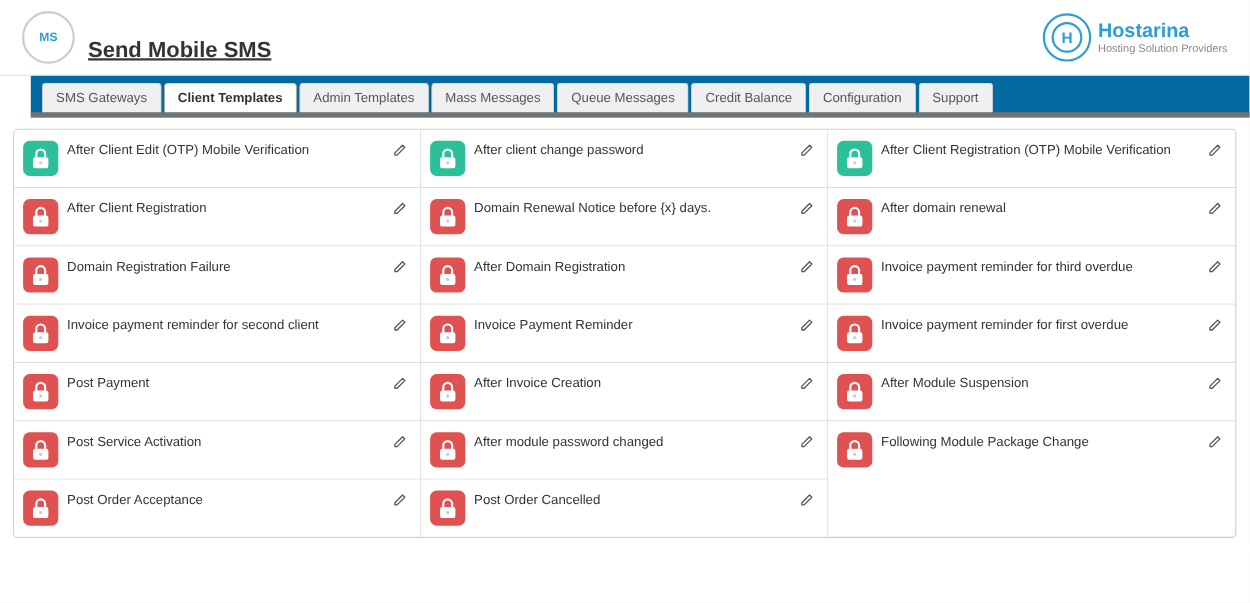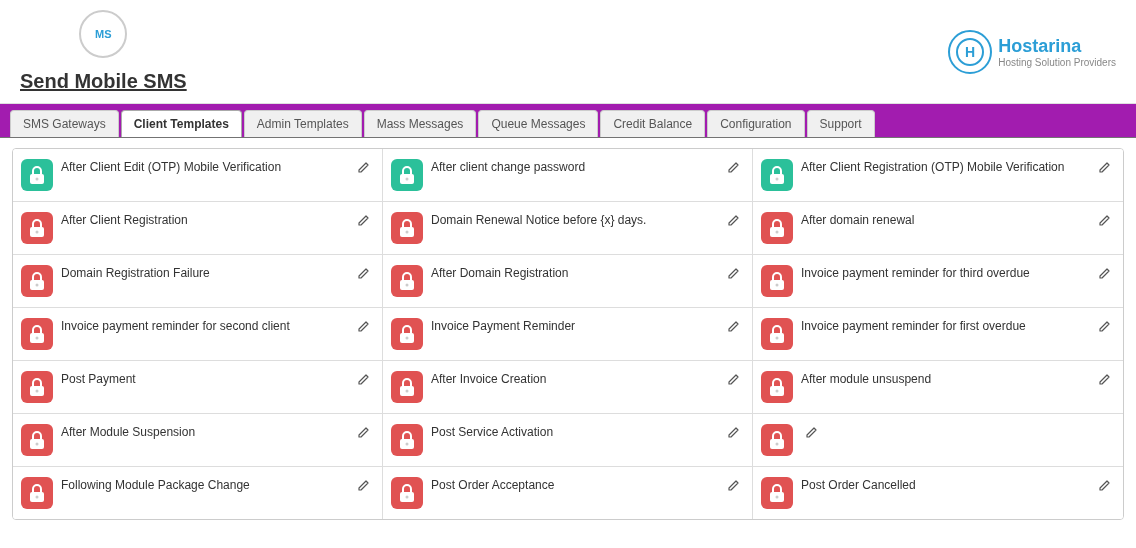--- a/index.html
+++ b/index.html
@@ -18,23 +18,22 @@
     .header {
       display: flex;
       align-items: center;
       justify-content: space-between;
       padding: 10px 20px;
       background: #fff;
       border-bottom: 1px solid #e0e0e0;
     }
     .header-left {
       display: flex;
-      align-items: center;
+      align-items: flex-end;
       gap: 12px;
-      flex-direction: column;
     }
     .logo-circle {
       width: 48px;
       height: 48px;
       border-radius: 50%;
       border: 2px solid #ccc;
       display: flex;
       align-items: center;
       justify-content: center;
       font-weight: bold;
@@ -84,22 +83,23 @@
     .brand-sub {
       font-size: 10px;
       color: #888;
     }
     
     .tabs-bar {
       display: flex;
       flex-wrap: wrap;
       gap: 2px;
       padding: 6px 10px 0;
-      background: #a21caf;
-      border-bottom: 1px solid #737373;
+      background: #0369a1;
+      border-bottom: 5px solid #737373;
+      margin-left: 28px;
     }
     .tab {
       padding: 6px 12px;
       border: 1px solid #ccc;
       border-bottom: none;
       border-radius: 4px 4px 0 0;
       background: #f0f0f0;
       cursor: pointer;
       font-size: 12px;
       color: #555;
@@ -388,33 +388,20 @@
   </svg></span>
         </div>
         <div class="template-cell">
           <div class="lock-icon lock-red">
             <svg width="18" height="20" viewBox="0 0 18 20" fill="none">
     <rect x="2" y="9" width="14" height="10" rx="2" fill="white"></rect>
     <path d="M5 9V6a4 4 0 0 1 8 0v3" stroke="white" stroke-width="2" fill="none" stroke-linecap="round"></path>
     <circle cx="9" cy="14" r="1.5" fill="#ccc"></circle>
   </svg>
           </div>
-          <span class="template-label">After module unsuspend</span>
-          <span class="edit-icon"><svg width="13" height="13" viewBox="0 0 13 13" fill="none">
-    <path d="M9 2L11 4L4 11H2V9L9 2Z" stroke="#555" stroke-width="1.2" fill="none" stroke-linejoin="round"></path>
-  </svg></span>
-        </div>
-        <div class="template-cell">
-          <div class="lock-icon lock-red">
-            <svg width="18" height="20" viewBox="0 0 18 20" fill="none">
-    <rect x="2" y="9" width="14" height="10" rx="2" fill="white"></rect>
-    <path d="M5 9V6a4 4 0 0 1 8 0v3" stroke="white" stroke-width="2" fill="none" stroke-linecap="round"></path>
-    <circle cx="9" cy="14" r="1.5" fill="#ccc"></circle>
-  </svg>
-          </div>
           <span class="template-label">After Module Suspension</span>
           <span class="edit-icon"><svg width="13" height="13" viewBox="0 0 13 13" fill="none">
     <path d="M9 2L11 4L4 11H2V9L9 2Z" stroke="#555" stroke-width="1.2" fill="none" stroke-linejoin="round"></path>
   </svg></span>
         </div>
         <div class="template-cell">
           <div class="lock-icon lock-red">
             <svg width="18" height="20" viewBox="0 0 18 20" fill="none">
     <rect x="2" y="9" width="14" height="10" rx="2" fill="white"></rect>
     <path d="M5 9V6a4 4 0 0 1 8 0v3" stroke="white" stroke-width="2" fill="none" stroke-linecap="round"></path>
@@ -427,20 +414,21 @@
   </svg></span>
         </div>
         <div class="template-cell">
           <div class="lock-icon lock-red">
             <svg width="18" height="20" viewBox="0 0 18 20" fill="none">
     <rect x="2" y="9" width="14" height="10" rx="2" fill="white"></rect>
     <path d="M5 9V6a4 4 0 0 1 8 0v3" stroke="white" stroke-width="2" fill="none" stroke-linecap="round"></path>
     <circle cx="9" cy="14" r="1.5" fill="#ccc"></circle>
   </svg>
           </div>
+          <span class="template-label">After module password changed</span>
           <span class="edit-icon"><svg width="13" height="13" viewBox="0 0 13 13" fill="none">
     <path d="M9 2L11 4L4 11H2V9L9 2Z" stroke="#555" stroke-width="1.2" fill="none" stroke-linejoin="round"></path>
   </svg></span>
         </div>
         <div class="template-cell">
           <div class="lock-icon lock-red">
             <svg width="18" height="20" viewBox="0 0 18 20" fill="none">
     <rect x="2" y="9" width="14" height="10" rx="2" fill="white"></rect>
     <path d="M5 9V6a4 4 0 0 1 8 0v3" stroke="white" stroke-width="2" fill="none" stroke-linecap="round"></path>
     <circle cx="9" cy="14" r="1.5" fill="#ccc"></circle>

